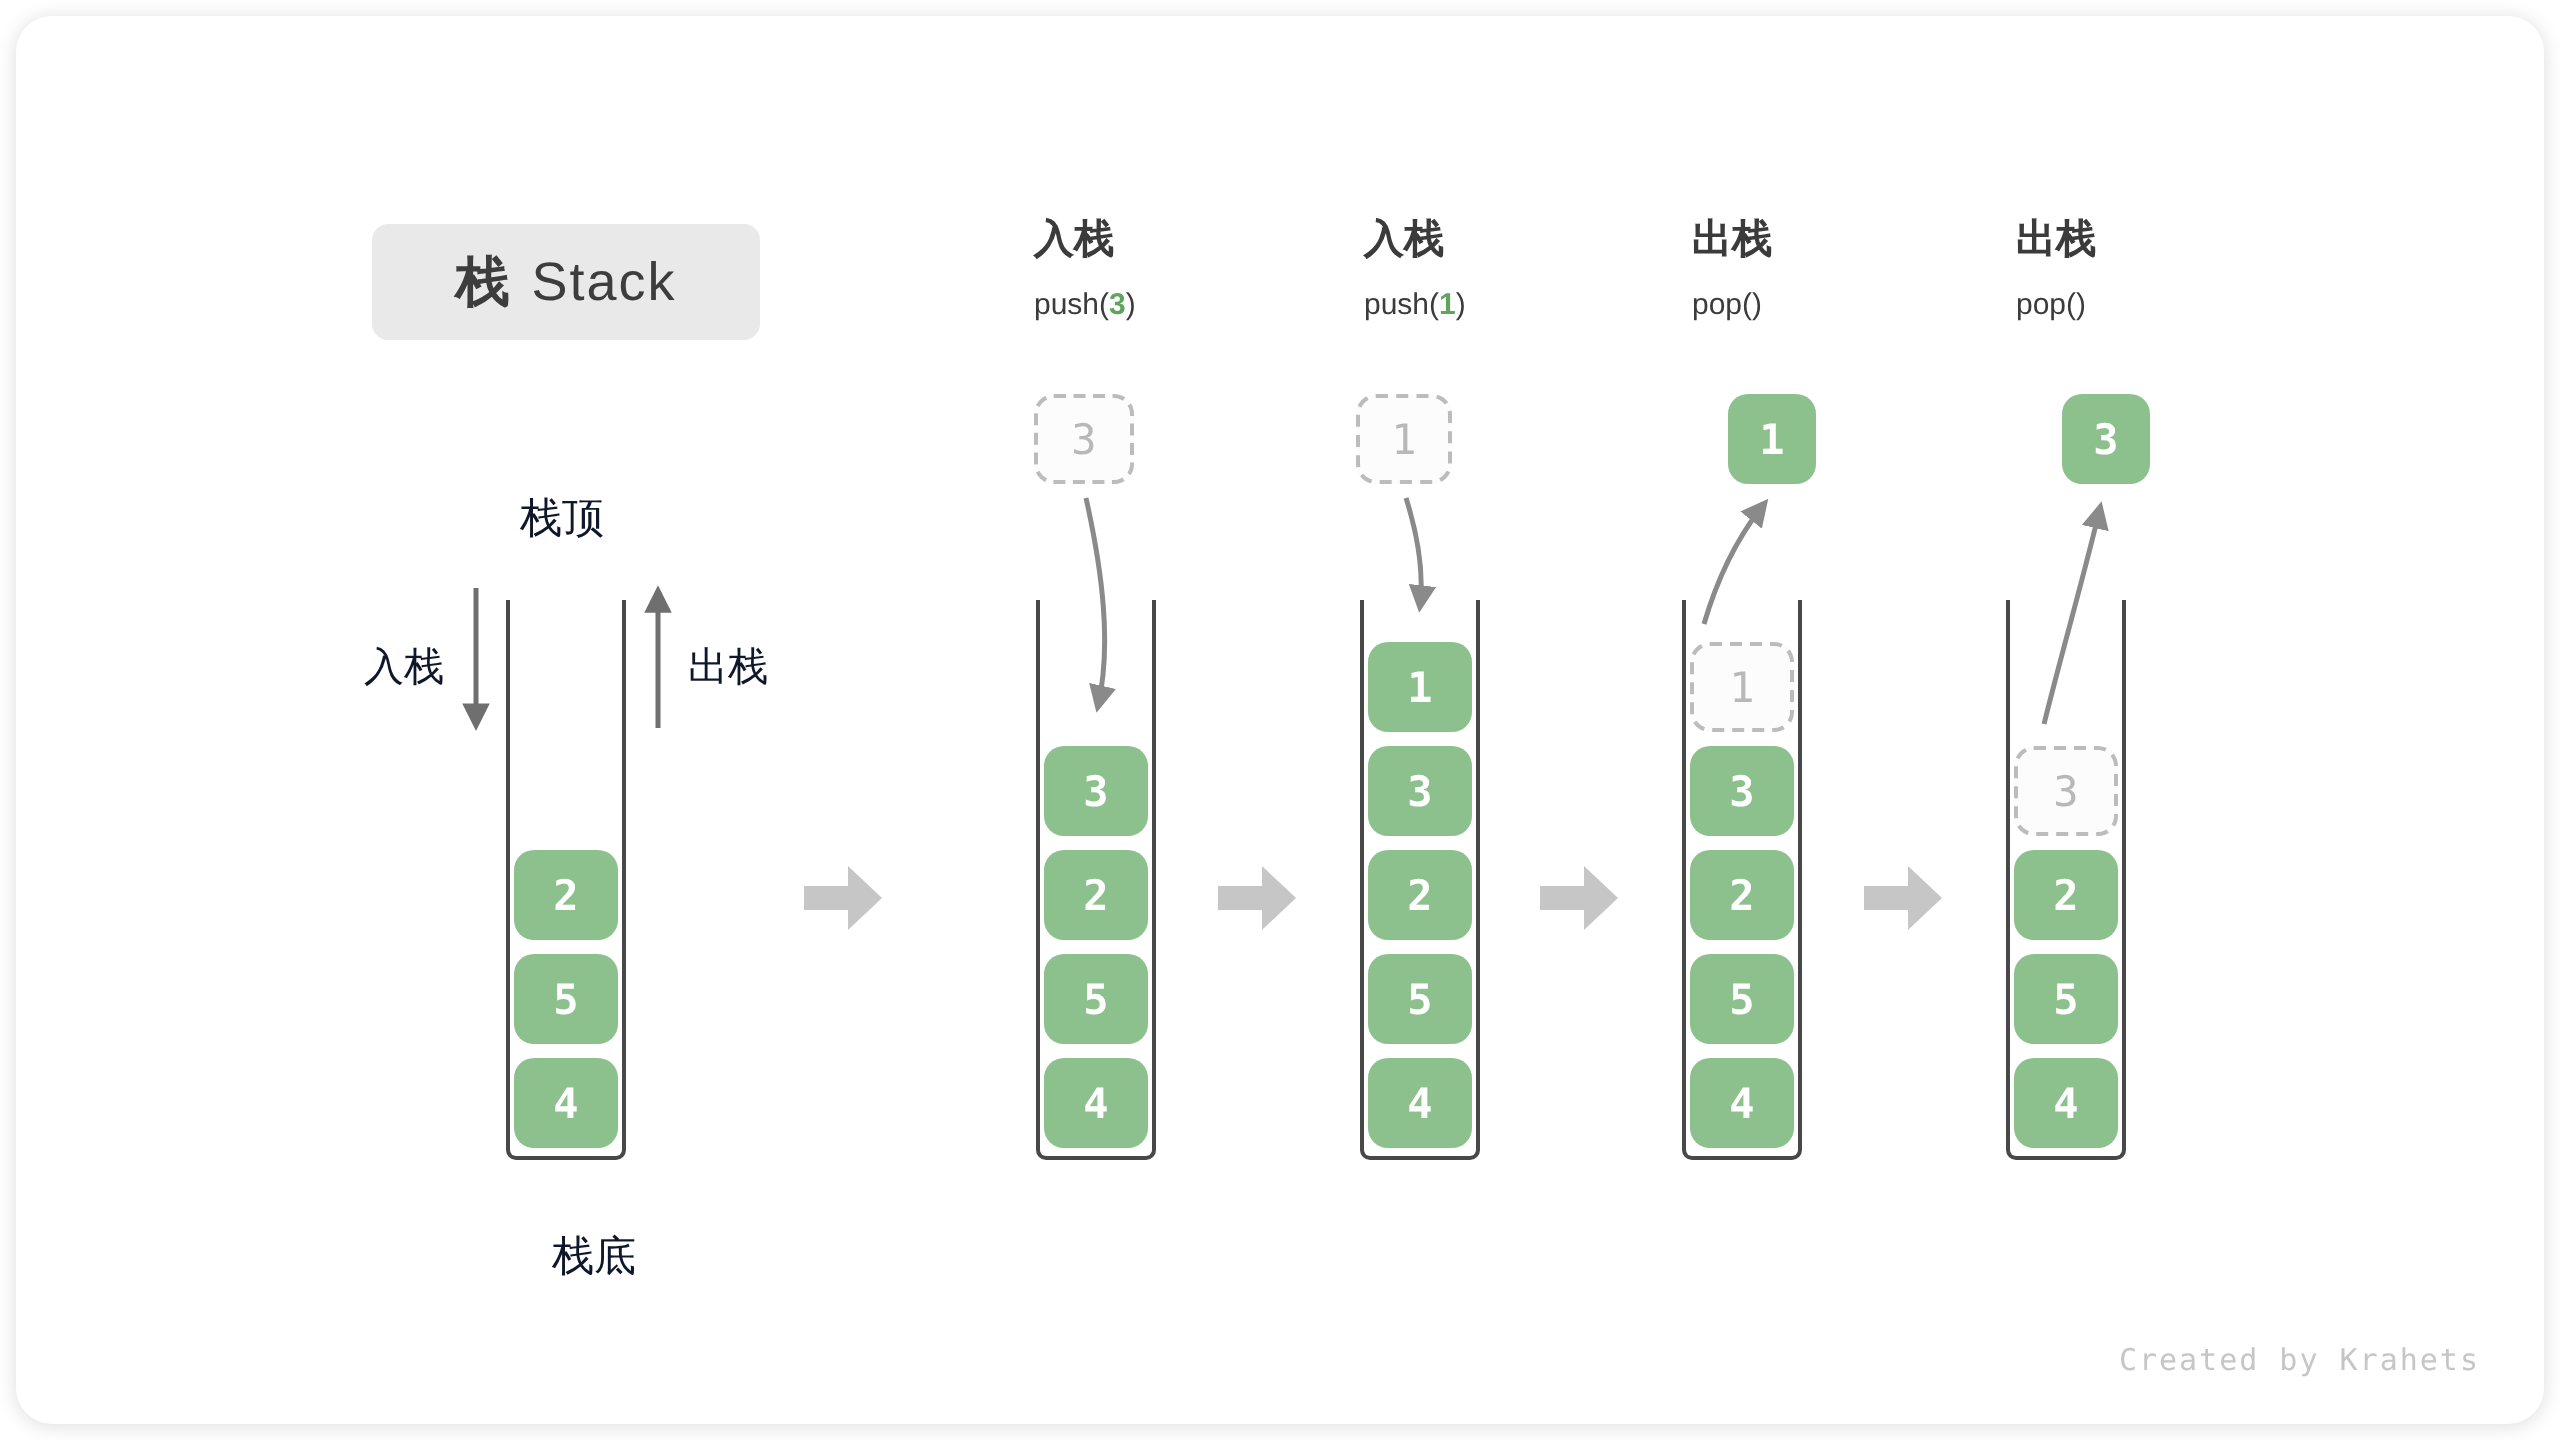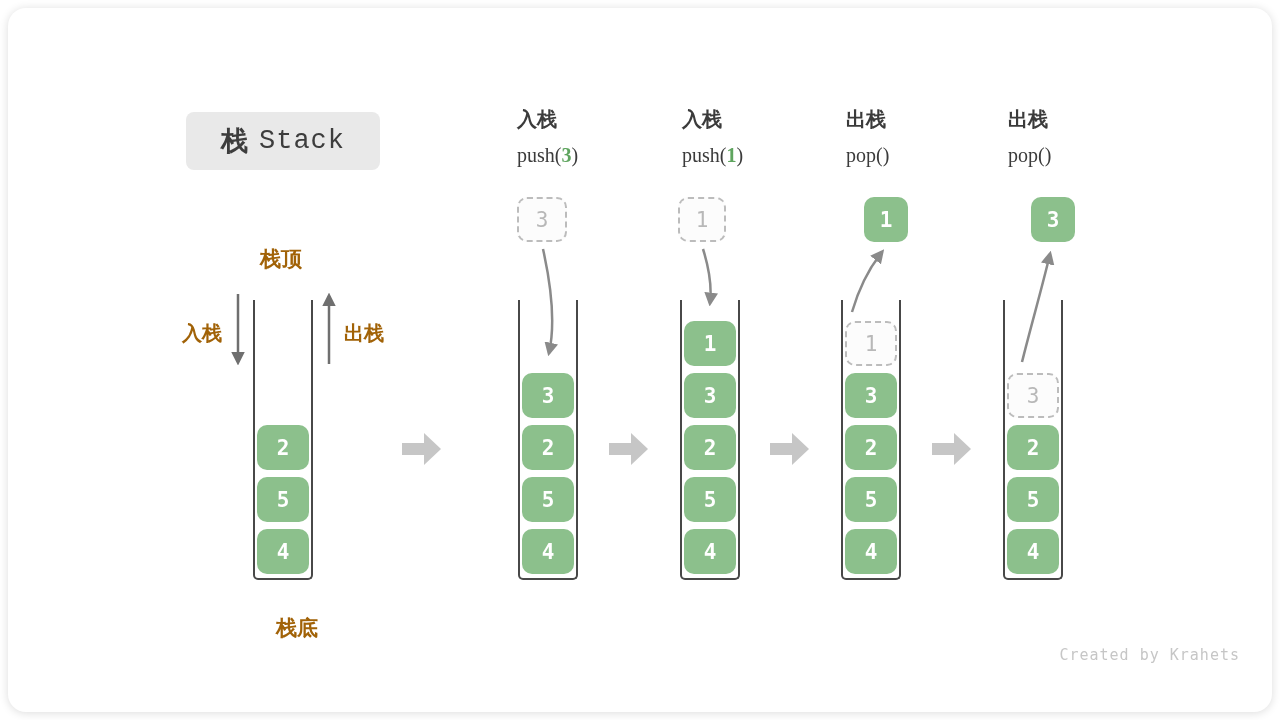--- a/index.html
+++ b/index.html
@@ -18,24 +18,24 @@
   .layer { position: absolute; left: 0; top: 0; width: 1280px; height: 720px; z-index: 1; }
 
   
   .title-box {
     position: absolute; left: 186px; top: 112px; width: 194px; height: 58px;
     background: #e9e9e9; border-radius: 8px;
     display: flex; align-items: center; justify-content: center;
     color: #3d3d3d; font-size: 27px; letter-spacing: 1px;
   }
   .title-box .zh { font-weight: bold; font-family: "DejaVu Sans", sans-serif; margin-right: 10px; }
-  .title-box .en { font-family: Liberation Mono, monospace; }
-
-  
-  .lbl { position: absolute; color: #a16207; font-weight: bold; font-size: 21px; white-space: nowrap; }
+  .title-box .en { font-family: Liberation Sans, sans-serif; }
+
+  
+  .lbl { position: absolute; color: #0f172a; font-weight: normal; font-size: 21px; white-space: nowrap; }
   .lbl-top    { left: 260px; top: 245px; }
   .lbl-bottom { left: 276px; top: 614px; }
   .lbl-push   { left: 182px; top: 320px; font-size: 20px; }
   .lbl-pop    { left: 344px; top: 320px; font-size: 20px; }
 
   
   .container {
     position: absolute; top: 300px; width: 60px; height: 280px;
     border-left: 2px solid #484848; border-right: 2px solid #484848; border-bottom: 2px solid #484848;
     border-radius: 0 0 5px 5px;
@@ -51,37 +51,37 @@
     display: flex; align-items: center; justify-content: center;
     flex: 0 0 auto;
   }
   .cell.ghost {
     background: #fcfcfc; border: 2px dashed #bcbcbc; color: #b8b8b8; font-weight: normal;
   }
 
   
   .op-header { position: absolute; top: 106px; white-space: nowrap; }
   .op-action { font-weight: bold; font-size: 20px; color: #3b3b3b; margin-bottom: 11px; }
-  .op-code { font-family: Liberation Serif, serif; font-size: 20px; color: #3b3b3b; }
+  .op-code { font-family: Liberation Sans, sans-serif; font-size: 15px; color: #3b3b3b; }
   .op-arg { color: #5fa55f; font-weight: bold; }
 
   
   .float-box {
     position: absolute; top: 197px; height: 45px; border-radius: 10px;
     font-family: "DejaVu Sans Mono", monospace; font-size: 21px;
     display: flex; align-items: center; justify-content: center;
   }
   .float-box.dashed { background: #fcfcfc; border: 2px dashed #bcbcbc; color: #b8b8b8; }
   .float-box.solid  { background: #8cc08c; color: #ffffff; font-weight: bold; }
 
   
   .block-arrow { position: absolute; top: 432px; width: 40px; height: 34px; }
 
   .watermark {
-    position: absolute; right: 40px; top: 646px;
+    position: absolute; right: 40px; top: 671px;
     font-family: "DejaVu Sans Mono", monospace; font-size: 15px;
     color: #c6c6c6; letter-spacing: 1px;
   }
 </style>
 </head>
 <body>
 
 <div class="canvas">
   <div class="card"></div>
 

